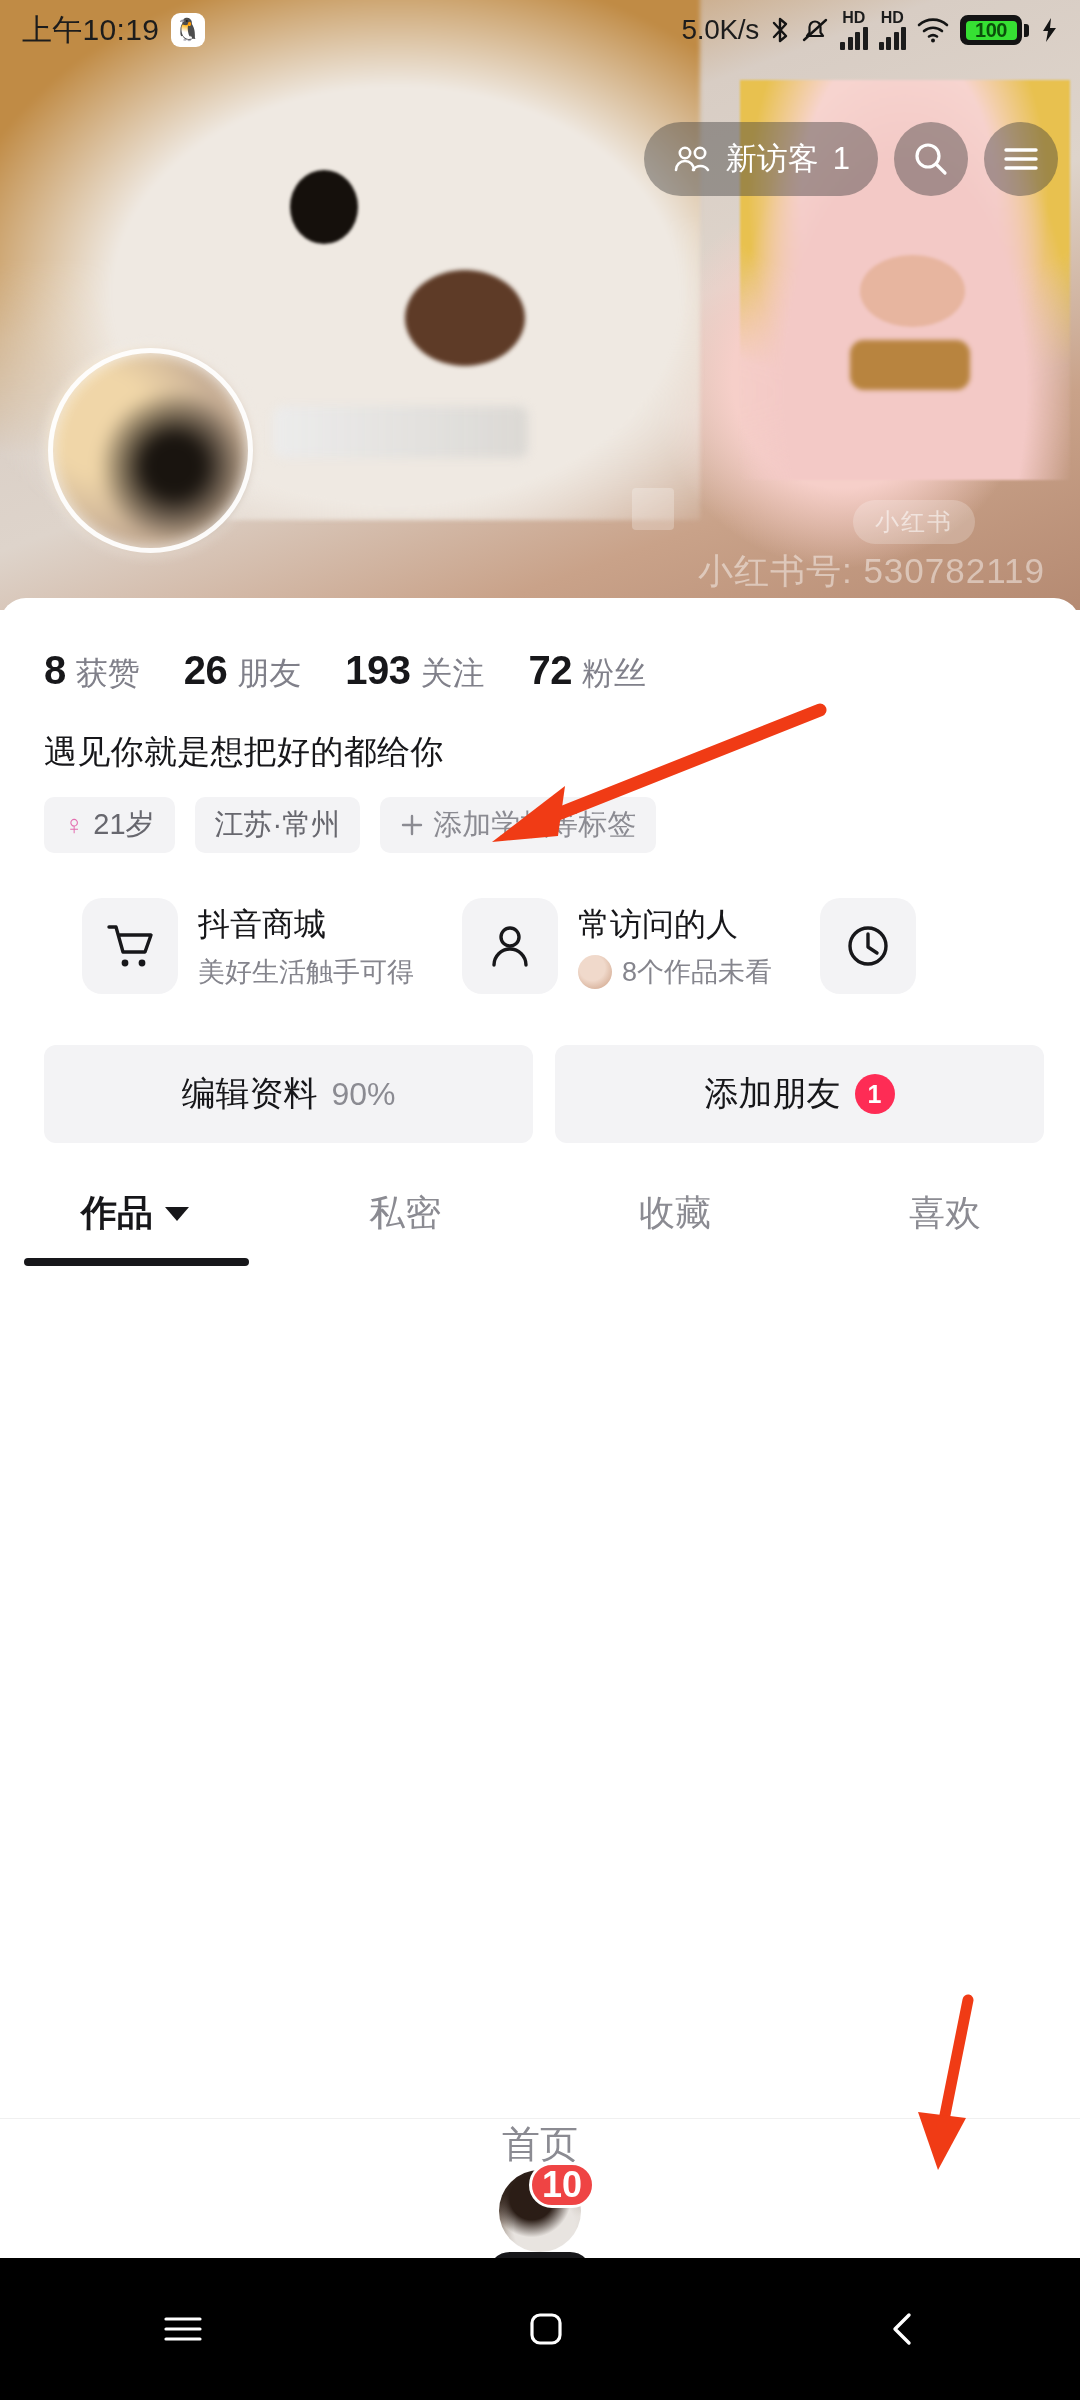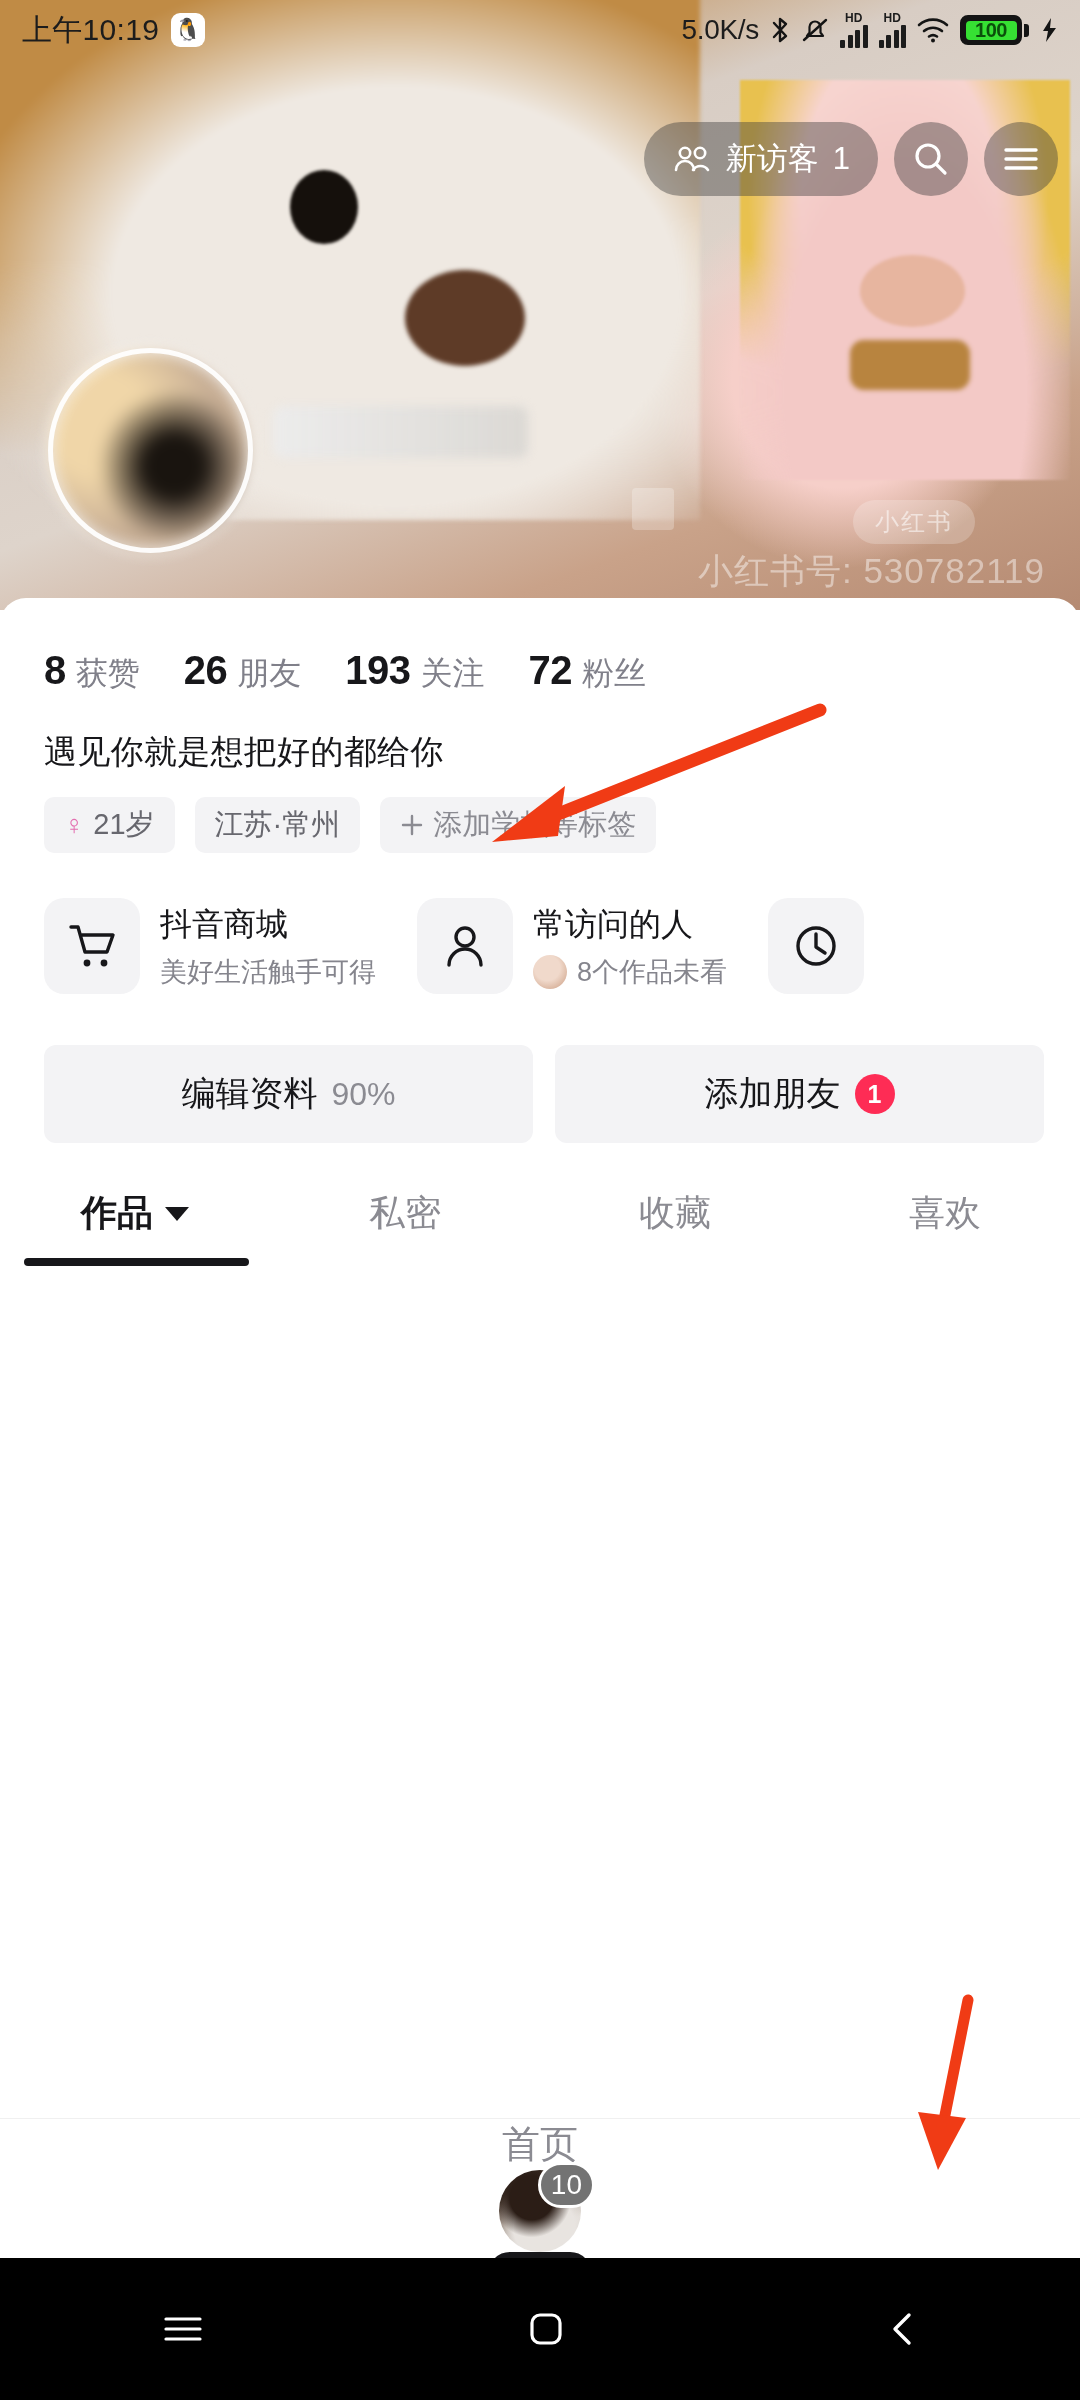--- a/index.html
+++ b/index.html
@@ -51,21 +51,21 @@
   .qq-ico { width:34px; height:34px; border-radius:9px; background:#fff;
             display:flex; align-items:center; justify-content:center; font-size:22px; line-height:1; }
   .sb-spacer { flex:1; }
   .sb-right { display:flex; align-items:center; gap:11px; font-size:27px; }
   .net-speed { font-size:28px; letter-spacing:-.3px; }
   .sig { display:inline-flex; align-items:flex-end; gap:2.5px; height:24px; }
   .sig i { display:block; width:5px; background:#1c1c1c; border-radius:1px; }
   .sig i:nth-child(1){height:8px}.sig i:nth-child(2){height:13px}
   .sig i:nth-child(3){height:18px}.sig i:nth-child(4){height:23px}
   .hdwrap { display:flex; flex-direction:column; align-items:center; line-height:1; }
-  .hdwrap .hdtxt { font-size:12px; font-weight:bold; margin-bottom:0; }
+  .hdwrap .hdtxt { font-size:16px; font-weight:bold; margin-bottom:0; }
   .batt { display:inline-flex; align-items:center; }
   .batt .shell { width:62px; height:30px; border:3px solid #141414; border-radius:8px; padding:2.5px;
                  display:flex; align-items:center; justify-content:center; background:#141414; }
   .batt .fill { width:100%; height:100%; background:#36e033; border-radius:4px;
                 color:#0b4f0b; font-size:20px; font-weight:bold; display:flex;
                 align-items:center; justify-content:center; letter-spacing:-.5px; }
   .batt .cap { width:5px; height:13px; background:#141414; border-radius:0 3px 3px 0; margin-left:2px; }
 
   .head-actions { position:absolute; right:22px; top:122px; display:flex; align-items:center; gap:16px; z-index:15; }
   .visitor-pill {
@@ -117,21 +117,21 @@
   .bio { padding:34px 32px 0 44px; font-size:33px; color:#17171a; letter-spacing:.3px; }
 
   .tags { display:flex; gap:20px; padding:22px 0 0 44px; }
   .tag {
     height:56px; display:flex; align-items:center; gap:9px; padding:0 20px;
     background:#f3f3f5; border-radius:10px; color:#67676e; font-size:29px;
   }
   .tag.plus { color:#8b8b92; }
   .gender-ico { color:#e36fb0; font-size:27px; }
 
-  .cards { display:flex; gap:15px; padding:34px 0 0 44px; }
+  .cards { display:flex; gap:22px; padding:34px 0 0 44px;margin-left:38px; }
   .card {
     height:118px; display:flex; align-items:center; gap:20px; flex:0 0 auto;
     padding-right:26px;
   }
   .card-ico {
     width:96px; height:96px; border-radius:20px; background:#f3f3f5;
     display:flex; align-items:center; justify-content:center; flex:0 0 auto;
   }
   .card-txt { display:flex; flex-direction:column; gap:7px; }
   .card-t1 { font-size:32px; color:#17171a; white-space:nowrap; }
@@ -204,21 +204,21 @@
   .nav-avatar-wrap { position:relative; }
   .nav-avatar {
     width:82px; height:82px; border-radius:50%;
     background:
       radial-gradient(circle at 40% 34%,#2b1d16 0 30%,rgba(43,29,22,0) 54%),
       radial-gradient(circle at 55% 70%,#e8e4e0 0 42%,rgba(232,228,224,0) 70%),
       linear-gradient(150deg,#1d1512 0%,#6d5a4c 42%,#ded8d2 72%,#b9b2aa 100%);
   }
   .nav-badge {
     position:absolute; right:-14px; top:-8px; min-width:52px; height:46px; padding:0 10px;
-    border-radius:23px; background:#737373; color:#fff; font-size:28px; font-weight:normal;
+    border-radius:23px; background:#ef4444; color:#fff; font-size:36px; font-weight:bold;
     display:flex; align-items:center; justify-content:center; border:3px solid #fff;
   }
   .plus-btn {
     width:104px; height:78px; border:7px solid #17171a; border-radius:22px;
     display:flex; align-items:center; justify-content:center;
   }
   .plus-glyph { position:relative; width:40px; height:40px; }
   .plus-glyph::before,.plus-glyph::after { content:""; position:absolute; background:#17171a; border-radius:3px; }
   .plus-glyph::before { left:0; top:15px; width:40px; height:9px; }
   .plus-glyph::after { left:15px; top:0; width:9px; height:40px; }

